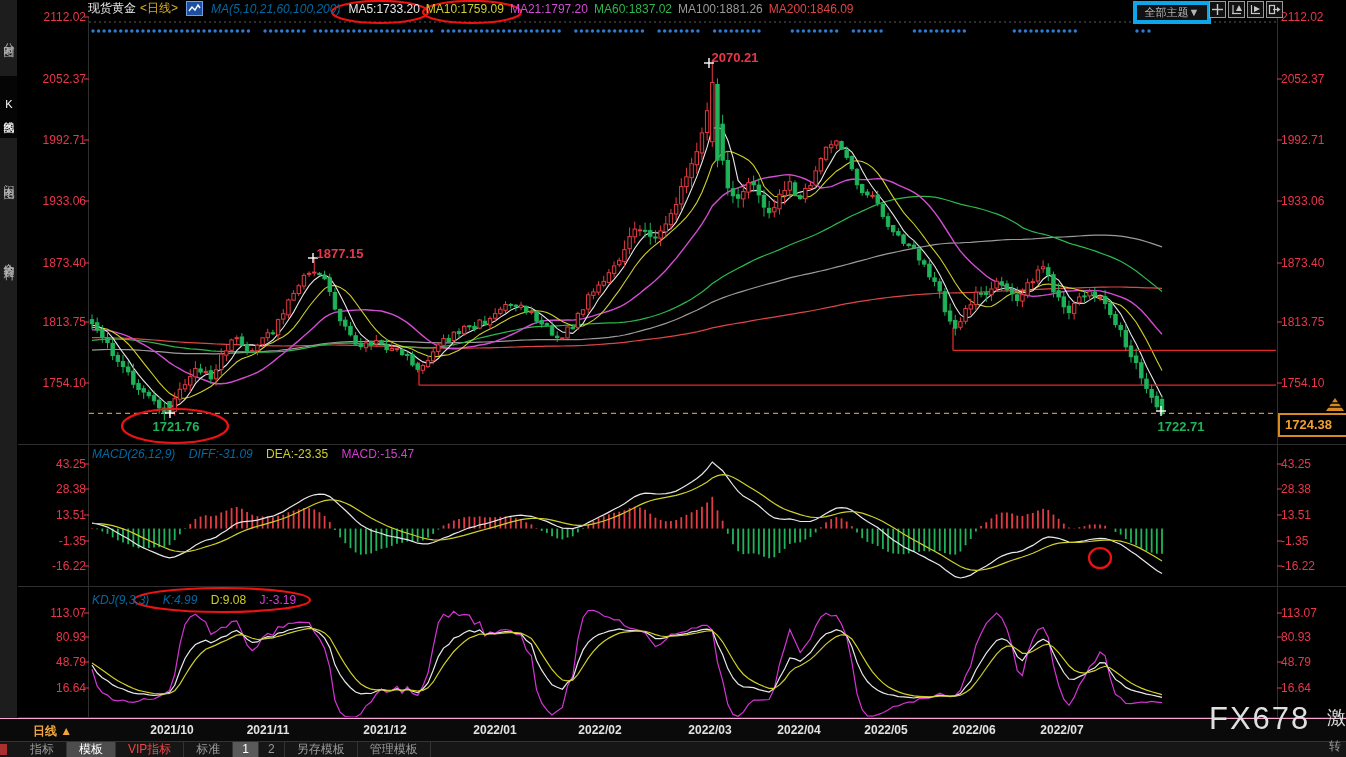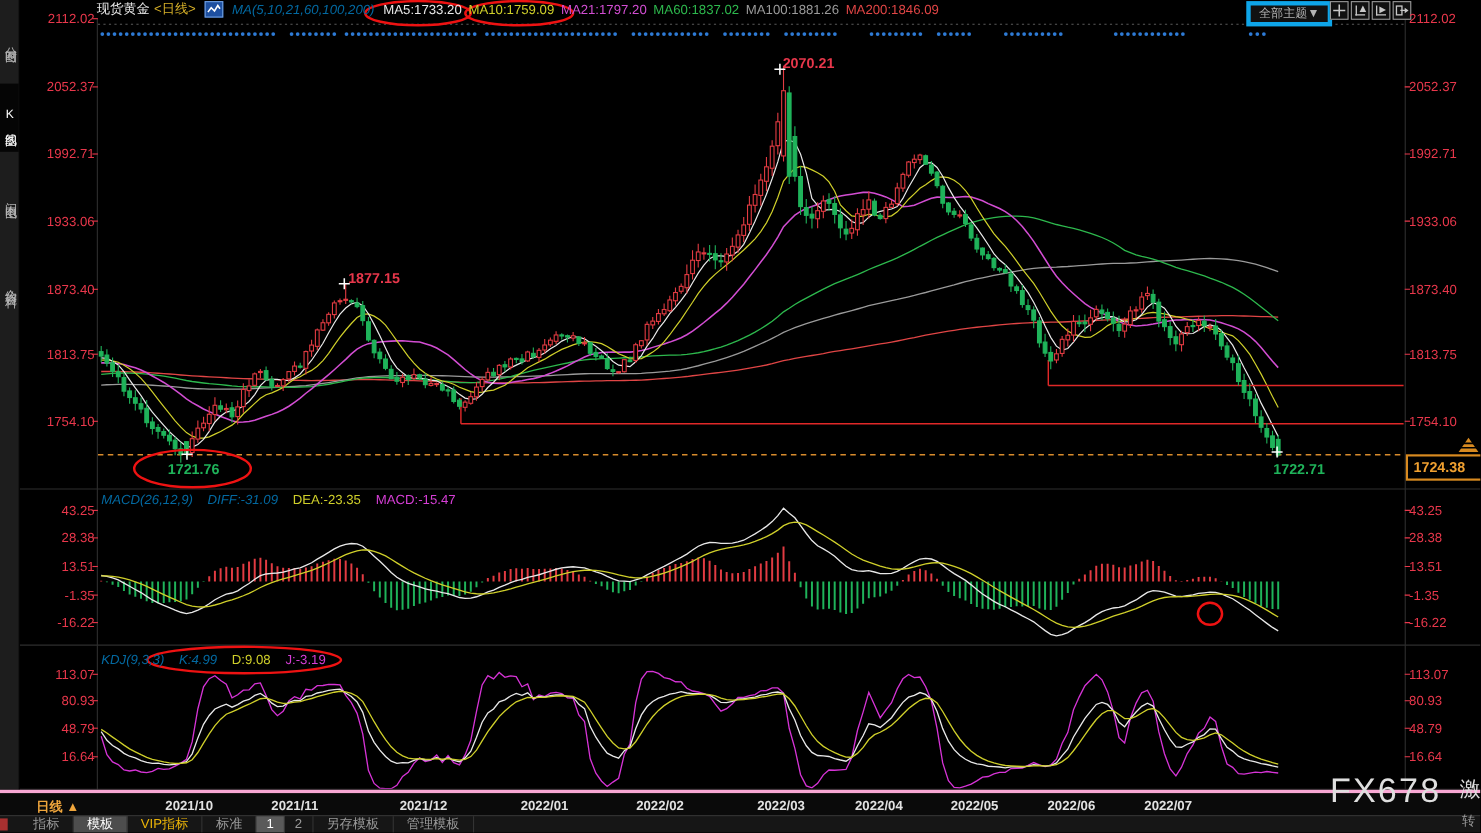--- a/index.html
+++ b/index.html
@@ -32,30 +32,30 @@
   
   .phead{position:absolute;left:92px;height:16px;line-height:16px;font-size:12px;white-space:nowrap;}
   .phead span{margin-right:10px;}
   .c-white{color:#0369a1;font-style:italic;} .c-yel{color:#cfcf2a;} .c-mag{color:#d63ed6;}
   
   .anno{position:absolute;font-size:13px;font-weight:bold;transform:translate(-50%,-50%);white-space:nowrap;}
   .anno.red{color:#e8374b;} .anno.green{color:#1fb35a;}
   #price-box{position:absolute;left:1278px;top:413px;width:62px;height:20px;border:2px solid #d88a20;
     color:#f0a030;font-size:13px;font-weight:bold;line-height:19px;padding-left:5px;background:#000;}
   
-  #date-row{position:absolute;left:0;top:718px;width:1346px;height:23px;background:#0a0a0a;border-top:3px solid #f9a8d4;}
+  #date-row{position:absolute;left:0;top:718px;width:1346px;height:23px;background:#0a0a0a;border-top:1px solid #f9a8d4;}
   #period-label{position:absolute;left:33px;top:4px;font-size:12px;font-weight:bold;color:#f0a63c;cursor:pointer;}
   .date-label{position:absolute;top:4px;width:80px;margin-left:-40px;text-align:center;
     font-size:12px;font-weight:bold;color:#e2e2e2;}
   
   #toolbar{position:absolute;left:0;top:741px;width:1346px;height:16px;background:#161616;border-top:1px solid #333;
     display:flex;align-items:flex-start;padding-left:18px;box-sizing:border-box;}
   .tb-item{font-size:12px;color:#9a9a9a;line-height:15px;padding:0 12px;border-right:1px solid #333;cursor:pointer;}
   .tb-item.active{background:#4d4d4d;color:#fff;}
-  .tb-item.vip{color:#eab308;}
+  .tb-item.vip{color:#ef4444;}
   .tb-item.num{padding:0 9px;}
   .tb-item.num.active{background:#5a5a5a;}
   #corner-ico{position:absolute;left:0px;top:744px;width:7px;height:11px;background:#a83030;}
   #watermark{position:absolute;left:1209px;top:701px;font-size:31px;color:#dfdfdf;letter-spacing:2px;}
   #edge-up{position:absolute;left:1327px;top:705px;font-size:19px;color:#ddd;}
   #edge-dn{position:absolute;left:1329px;top:738px;font-size:12px;color:#999;}
 </style>
 </head>
 <body>
 

